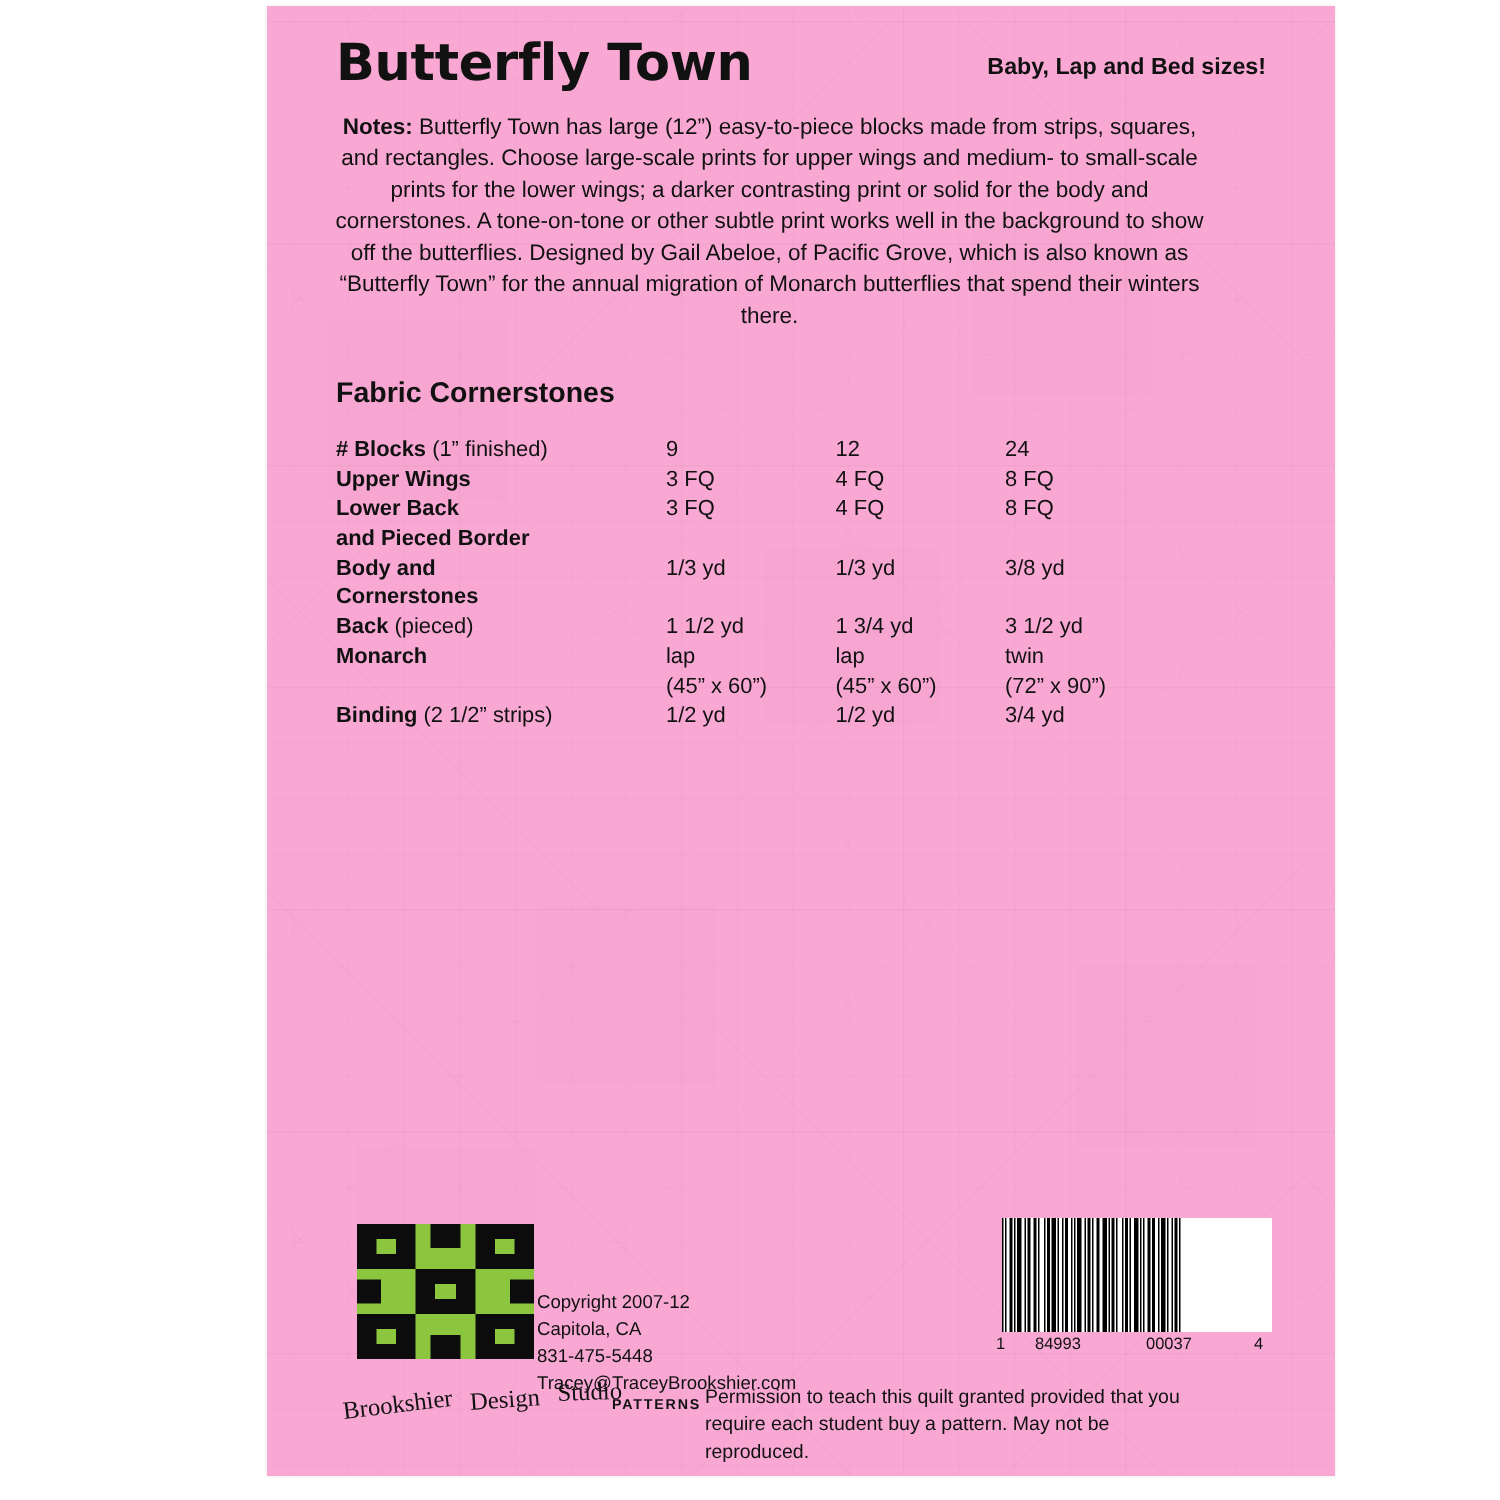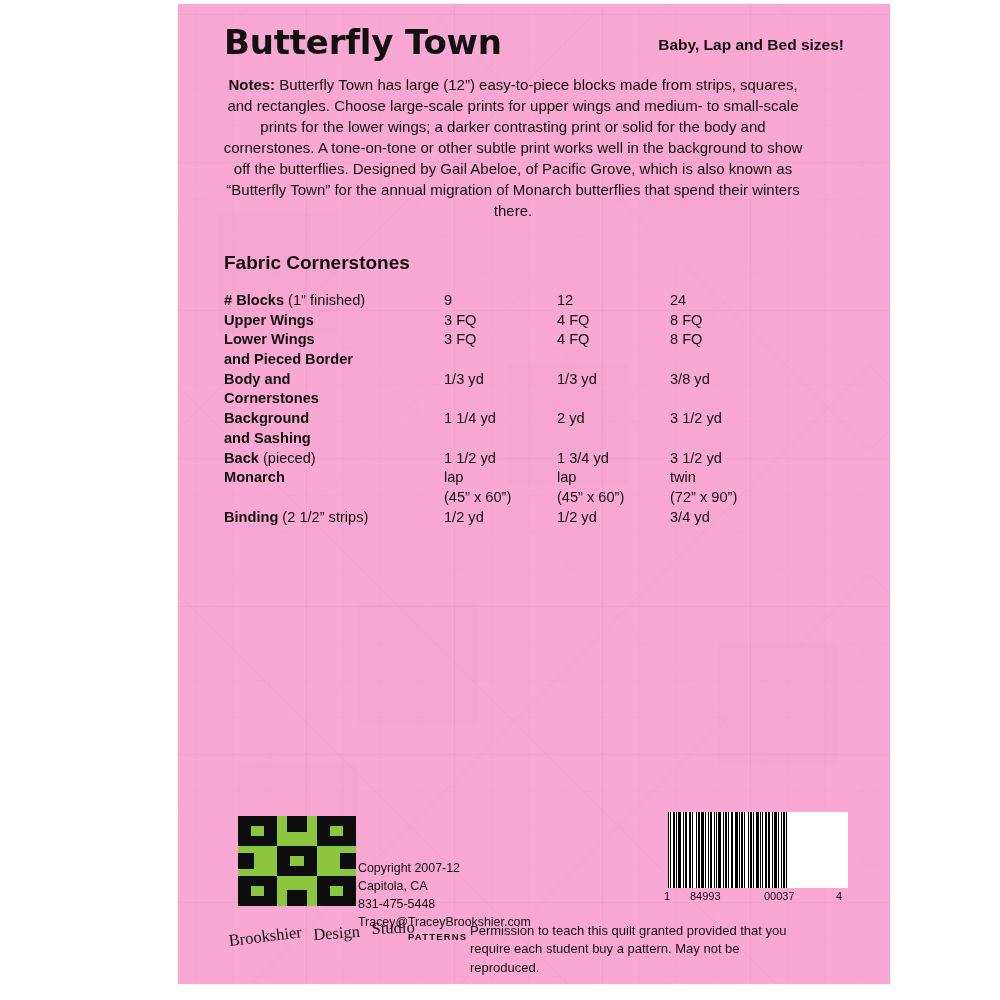--- a/index.html
+++ b/index.html
@@ -306,21 +306,21 @@
             <td class="c-val2 two-line">
               <div>4 FQ</div>
             </td>
             <td class="c-val3 two-line">
               <div>8 FQ</div>
             </td>
           </tr>
 
           <tr>
             <td class="c-label two-line">
-              <div>Lower Wings</div>
+              <div>Lower Back</div>
               <div>and Pieced Border</div>
             </td>
             <td class="c-val two-line">
               <div>3 FQ</div>
             </td>
             <td class="c-val2 two-line">
               <div>4 FQ</div>
             </td>
             <td class="c-val3 two-line">
               <div>8 FQ</div>
@@ -336,35 +336,20 @@
               <div>1/3 yd</div>
             </td>
             <td class="c-val2 two-line">
               <div>1/3 yd</div>
             </td>
             <td class="c-val3 two-line">
               <div>3/8 yd</div>
             </td>
           </tr>
 
-          <tr>
-            <td class="c-label two-line">
-              <div>Background</div>
-              <div>and Sashing</div>
-            </td>
-            <td class="c-val two-line">
-              <div>1 1/4 yd</div>
-            </td>
-            <td class="c-val2 two-line">
-              <div>2 yd</div>
-            </td>
-            <td class="c-val3 two-line">
-              <div>3 1/2 yd</div>
-            </td>
-          </tr>
 
           <tr>
             <td class="c-label two-line">
               <span>Back</span><span class="lbl-sub"> (pieced)</span>
             </td>
             <td class="c-val two-line">
               <div>1 1/2 yd</div>
             </td>
             <td class="c-val2 two-line">
               <div>1 3/4 yd</div>

